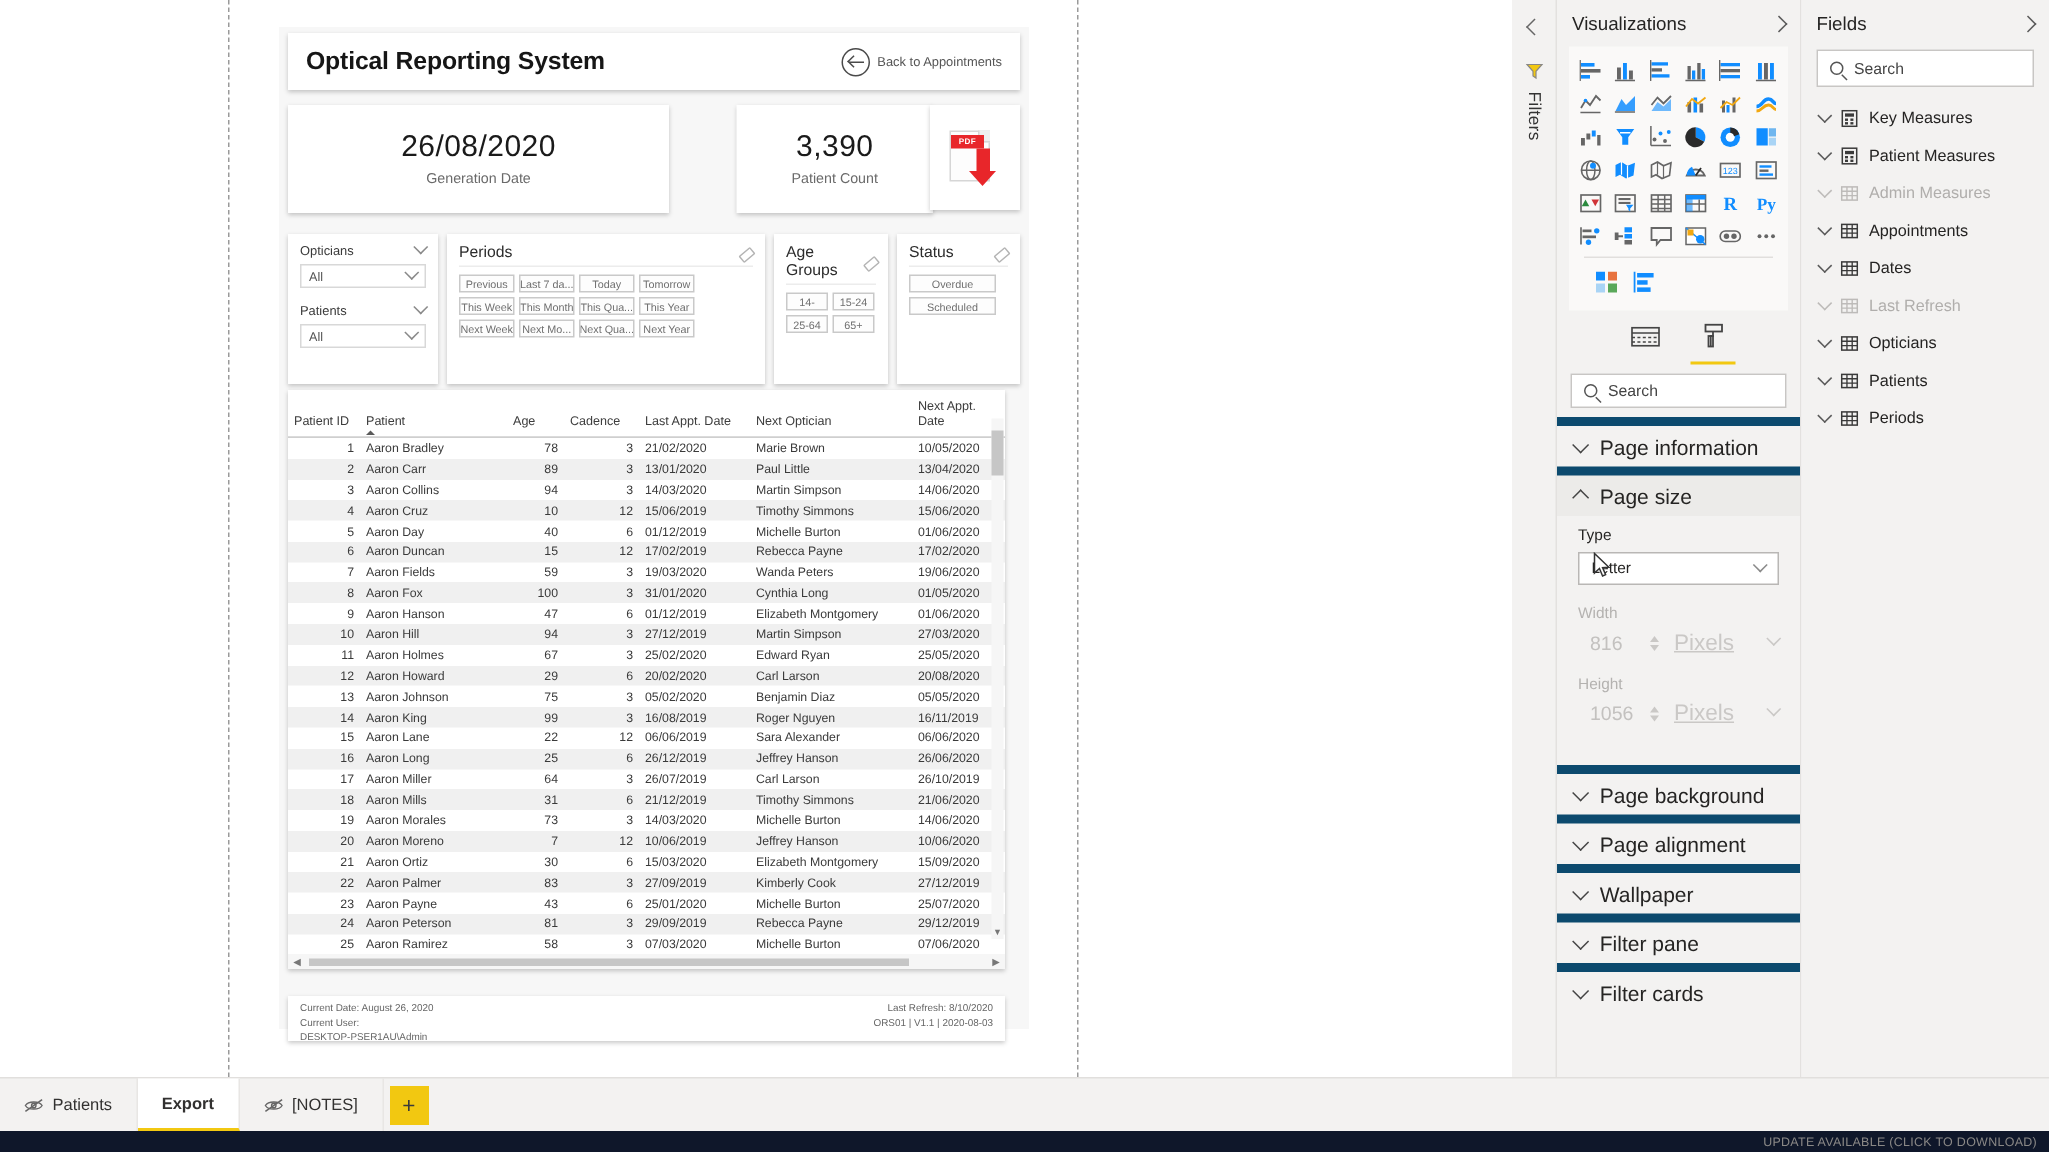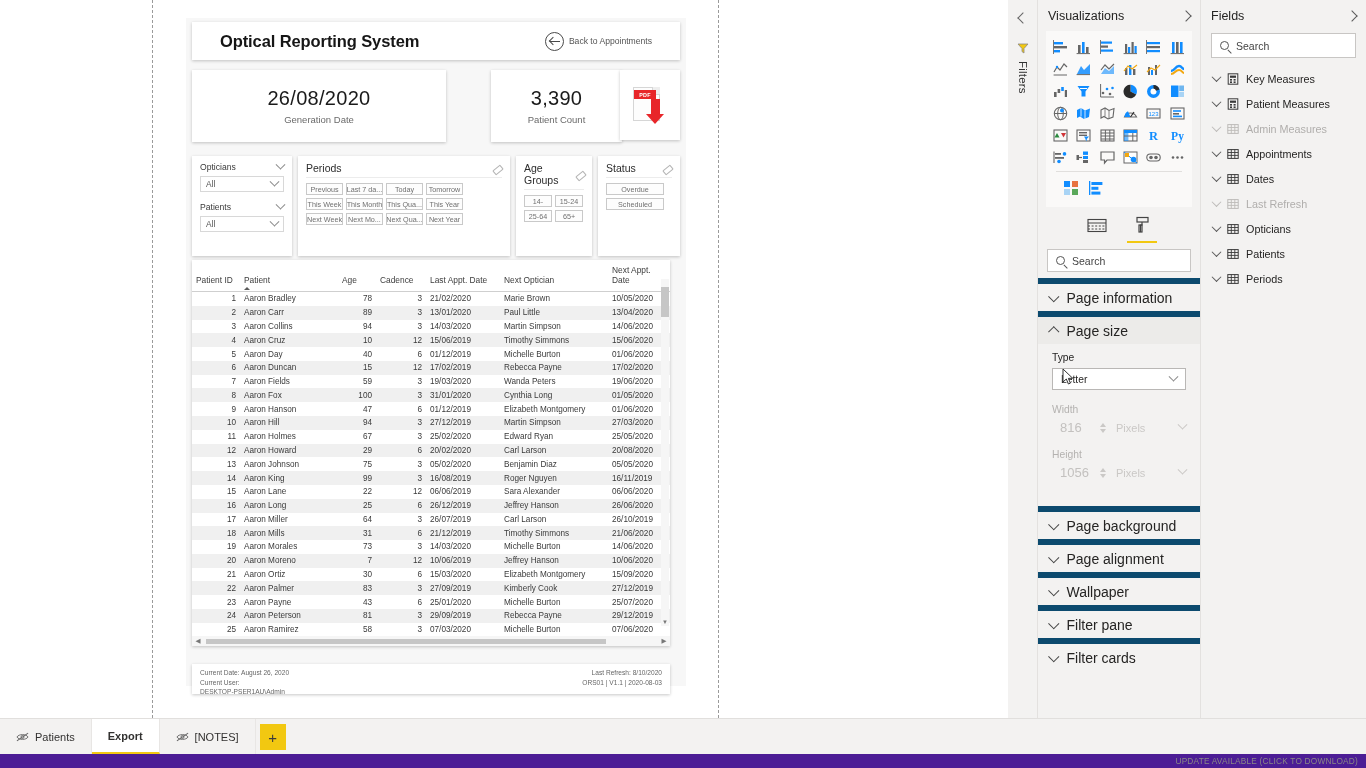--- a/index.html
+++ b/index.html
@@ -30,21 +30,21 @@
     background: #f7f7f7;
   }
   .rp-card {
     background: #ffffff;
     box-shadow: 0 1px 3px rgba(0,0,0,0.22);
   }
 
   
   .title-bar {
     position: absolute; left: 6px; top: 4px; width: 488px; height: 38px;
-    display: flex; align-items: center; padding: 0 28px;
+    display: flex; align-items: center; padding: 0 12px;
   }
   .title-text {
     font-size: 16.5px; font-weight: bold; color: #161616;
     letter-spacing: -0.1px;
   }
   .back-link {
     margin-left: auto; display: flex; align-items: center; gap: 5px;
   }
   .back-arrow-ico {
     width: 19px; height: 19px; border: 1.6px solid #4a4a4a;
@@ -280,22 +280,23 @@
     width: 42px; font-size: 13px; color: #c3c1bf; padding-left: 8px;
   }
   .spin-arrows { display: flex; flex-direction: column; gap: 2px; }
   .spin-arrows i {
     display: block; width: 0; height: 0; border-left: 3.4px solid transparent;
     border-right: 3.4px solid transparent;
   }
   .spin-arrows i.up { border-bottom: 4px solid #cac8c6; }
   .spin-arrows i.dn { border-top: 4px solid #cac8c6; }
   .unit-sel {
-    flex: 1; display: flex; align-items: center; font-size: 11px; color: #cac8c6;
+    flex: 1; display: flex; align-items: center; font-size: 15px; color: #cac8c6;
     margin-left: 4px;
+    text-decoration: underline;
   }
   .unit-sel .chev { margin-left: auto; border-color: #cac8c6; }
   .mouse-cursor {
     position: absolute; left: 1062px; top: 368px; width: 12px; height: 18px; z-index: 40;
     pointer-events: none;
   }
 
   
   .fields-pane {
     position: absolute; left: 1201px; top: 0; width: 165px; height: 718px;
@@ -332,21 +333,21 @@
     background: #ffffff; border-bottom: 2.5px solid #f2c811; font-weight: bold;
   }
   .eye-slash { width: 13px; height: 10px; flex: none; }
   .add-page-btn {
     width: 26px; height: 26px; background: #f2c811; color: #3b3b3b;
     display: flex; align-items: center; justify-content: center;
     font-size: 15px; margin-left: 4px; margin-bottom: 4px; cursor: pointer;
   }
   .status-bar {
     position: absolute; left: 0; top: 754px; width: 1366px; height: 14px;
-    background: #4c1d95; display: flex; align-items: center; justify-content: flex-end;
+    background: #0f172a; display: flex; align-items: center; justify-content: flex-end;
     padding-right: 8px;
   }
   .status-txt { font-size: 8.3px; color: #8a8886; letter-spacing: 0.2px; cursor: pointer; }
 </style>
 </head>
 <body>
 
 <div id="app">
 
   <div class="canvas-area">

